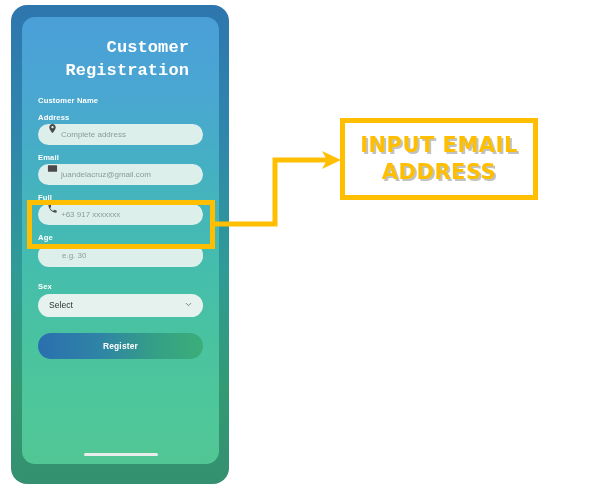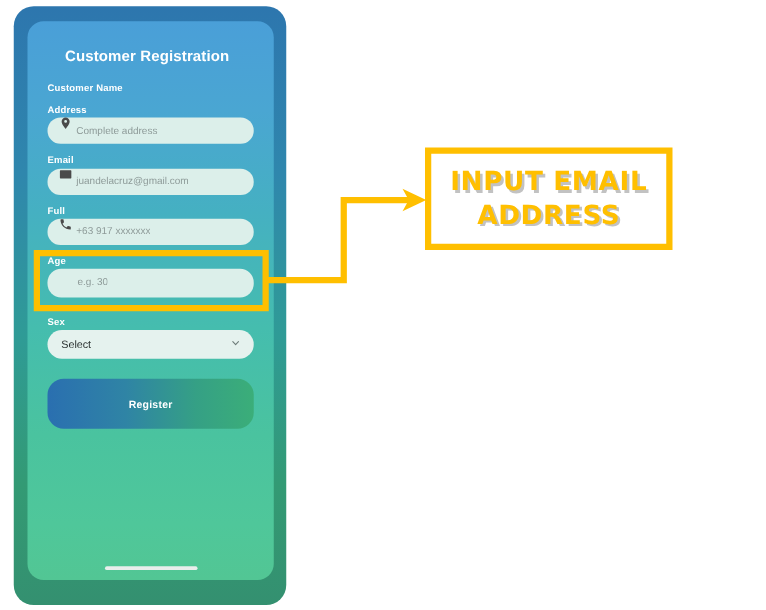--- a/index.html
+++ b/index.html
@@ -55,27 +55,28 @@
     position: absolute;
     left: 0;
     top: 0;
     width: 197px;
     padding: 20px 16px 0 16px;
     box-sizing: border-box;
   }
 
   #app-title {
     color: #ffffff;
-    font-size: 12px;
+    font-size: 17px;
     font-weight: bold;
-    text-align: left;
+    text-align: right;
     line-height: 1.35;
     letter-spacing: 0.1px;
     margin: 0 0 13px 0;
     padding: 0 14px;
+    font-family: Liberation Mono, monospace;
   }
 
   .field {
     margin-bottom: 8px;
     position: relative;
   }
   .field.gap-extra { margin-bottom: 15px; }
 
   .field-label {
     color: #ffffff;
@@ -138,21 +139,21 @@
     line-height: 1;
   }
   .chevron {
     color: #6d7c79;
     font-size: 8px;
     line-height: 1;
   }
 
   #register-button {
     margin-top: 16px;
-    height: 40px;
+    height: 26px;
     border-radius: 13px;
     background: linear-gradient(to right, #2a6fb0 0%, #2f84a5 38%, #35a085 72%, #3bae79 100%);
     display: flex;
     align-items: center;
     justify-content: center;
     border: none;
     width: 100%;
     cursor: pointer;
     padding: 0;
   }

